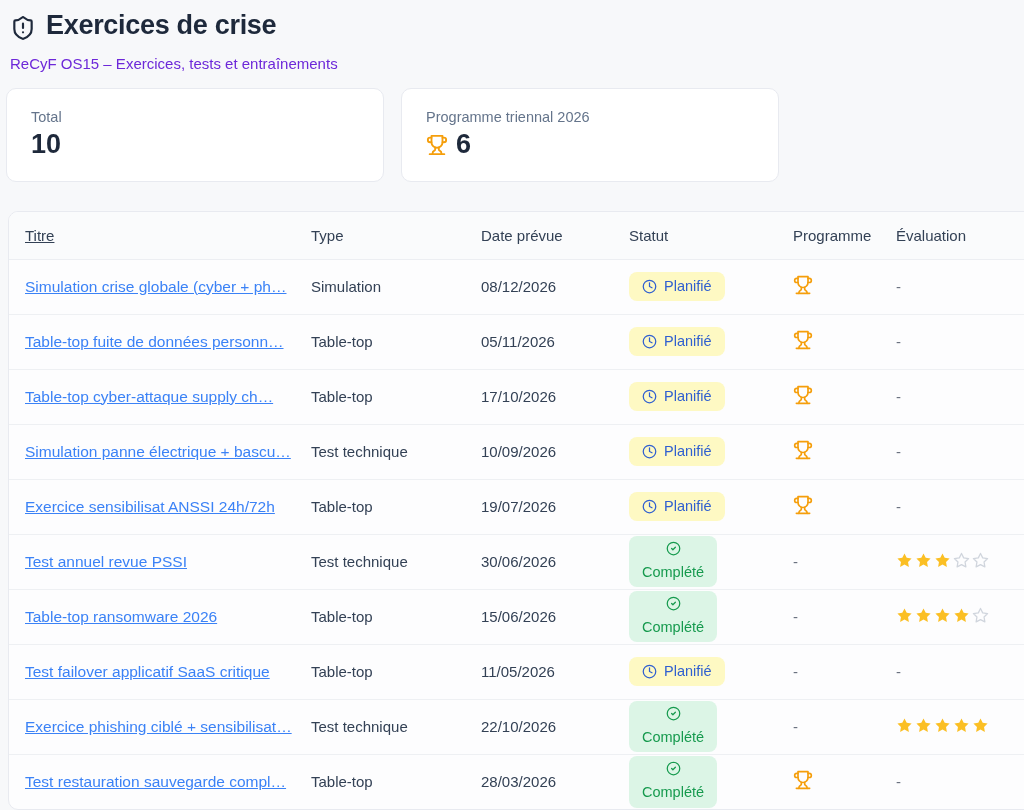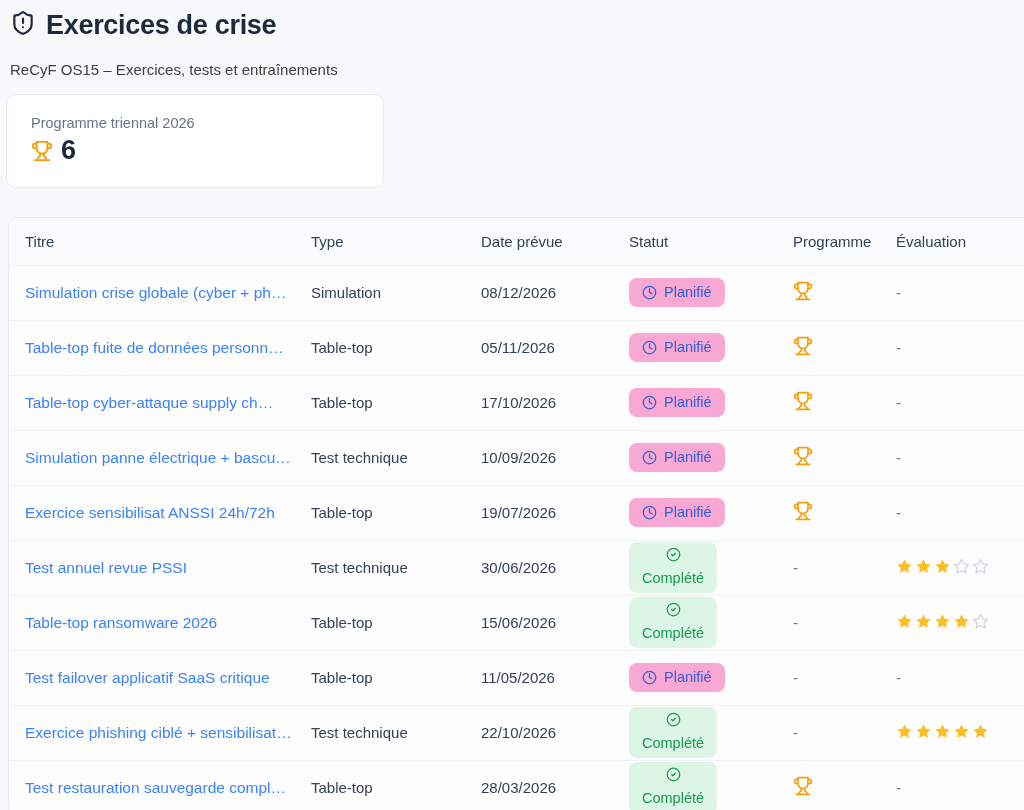--- a/index.html
+++ b/index.html
@@ -6,24 +6,24 @@
   html, body { width: 1024px; height: 810px; overflow: hidden; }
   body {
     background: #f7f8fa;
     font-family: "Liberation Sans", sans-serif;
     color: #1e293b;
   }
   .page { padding: 10px 0 0 8px; }
 
   
   .page-header { padding-left: 2px; }
-  .title-row { display: flex; align-items: flex-start; gap: 10px; }
+  .title-row { display: flex; align-items: flex-end; gap: 10px; }
   .shield-icon { width: 26px; height: 26px; color: #1e293b; flex: none; }
   h1.page-title { font-size: 27px; font-weight: 700; color: #1e293b; letter-spacing: -0.3px; }
-  .page-subtitle { margin-top: 20px; font-size: 15px; color: #404040; }
+  .page-subtitle { margin-top: 14px; font-size: 15px; color: #6d28d9; }
 
   
   .stats-row { display: flex; gap: 17px; margin-top: 16px; margin-left: -2px; }
   .stat-card {
     flex: none; width: 378px; height: 94px;
     background: #ffffff; border: 1px solid #e8eaf0; border-radius: 10px;
     padding: 20px 24px;
   }
   .stat-label { font-size: 14.5px; color: #64748b; }
   .stat-value-row { display: flex; align-items: center; gap: 8px; margin-top: 6px; }
@@ -43,39 +43,39 @@
   col.c-date  { width: 148px; }
   col.c-status{ width: 164px; }
   col.c-tri   { width: 103px; }
   col.c-eval  { width: 203px; }
   thead th {
     height: 47px; text-align: left; vertical-align: middle;
     font-size: 15px; font-weight: 400; color: #334155;
     background: #fafbfc; border-bottom: 1px solid #eceef2;
     padding: 0 8px 0 0; white-space: nowrap;
   }
-  thead th:first-child, tbody td:first-child { padding-left: 16px; }
+  thead th:first-child, tbody td:first-child { padding-left: 16px; text-decoration: underline; }
   tbody td {
     height: 55px; vertical-align: middle;
     font-size: 15px; color: #334155;
     border-bottom: 1px solid #eef0f3;
     padding: 0 8px 0 0; white-space: nowrap; overflow: hidden;
   }
   tbody tr:last-child td { border-bottom: none; }
   td.cell-title { color: #3b82f6; font-size: 15.5px; }
   .dash { color: #6b7280; }
 
   
   .badge {
     display: inline-flex; align-items: center; gap: 7px;
     padding: 5px 13px; border-radius: 8px;
     font-size: 14.5px; line-height: 1.35;
   }
   .badge .badge-icon { width: 15px; height: 15px; flex: none; }
-  .badge.planned  { background: #f9a8d4; color: #2f5fd0; }
+  .badge.planned  { background: #fef9c3; color: #2f5fd0; }
   .badge.completed{ background: #dcf5e6; color: #169a4e; flex-direction: column; }
 
   
   .row-trophy { width: 20px; height: 20px; color: #f59e0b; }
 
   
   .stars { display: inline-flex; gap: 2px; }
   .star { width: 17px; height: 17px; }
   .star.filled { color: #fbbf24; }
   .star.empty  { color: #d0d5dd; }
@@ -123,20 +123,26 @@
     <div class="title-row">
       <svg class="shield-icon">
           <use href="#sym-shield-alert"></use>
         </svg>
       <h1 class="page-title">Exercices de crise</h1>
     </div>
     <div class="page-subtitle">ReCyF OS15 – Exercices, tests et entraînements</div>
   </div>
 
   <div class="stats-row">
+    <div class="stat-card">
+      <div class="stat-label">Total</div>
+      <div class="stat-value-row">
+        <div class="stat-value">10</div>
+      </div>
+    </div>
     <div class="stat-card">
       <div class="stat-label">Programme triennal 2026</div>
       <div class="stat-value-row">
         <svg class="trophy-icon">
             <use href="#sym-trophy"></use>
           </svg>
         <div class="stat-value">6</div>
       </div>
     </div>
   </div>

